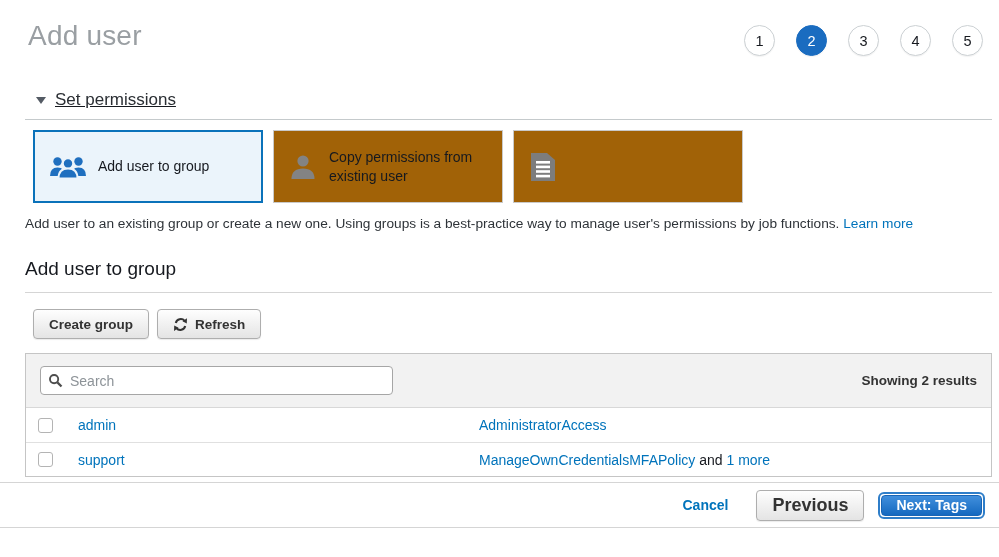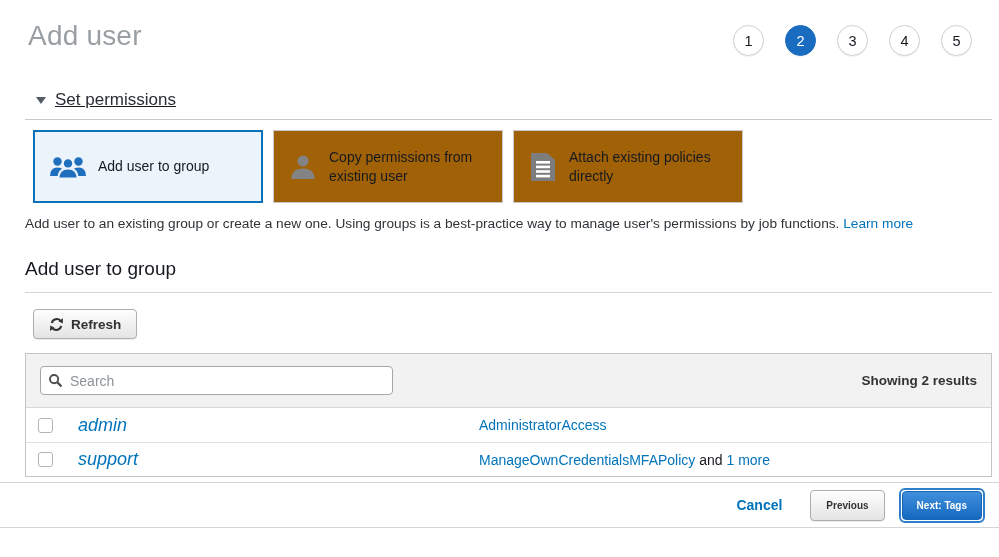--- a/index.html
+++ b/index.html
@@ -3,21 +3,21 @@
 <meta charset="utf-8">
 <style>
   * { box-sizing: border-box; margin: 0; padding: 0; }
   html, body { width: 999px; height: 557px; overflow: hidden; }
   body {
     font-family: "Liberation Sans", "DejaVu Sans", sans-serif;
     font-size: 14px; color: #16191f; background: #fff;
   }
   
   .header { display: flex; justify-content: space-between; align-items: flex-start;
-            padding: 20px 24px 0 28px; }
+            padding: 20px 13px 0 28px; }
   .page-title { font-size: 28px; font-weight: 400; color: #9a9fa3; letter-spacing: .2px; }
   .steps { display: flex; gap: 21px; margin-top: 5px; margin-right: 3px; }
   .step { width: 31px; height: 31px; border-radius: 50%; border: 1px solid #ccd1d4;
           background: #fff; display: flex; align-items: center; justify-content: center;
           font-size: 14.5px; color: #16191f; box-shadow: 0 1px 1px rgba(0,0,0,.05); }
   .step.active { background: #1a6cc0; border-color: #1a6cc0; color: #fff; }
   
   .content { margin: 0 7px 0 25px; }
   .section-head { display: flex; align-items: center; gap: 9px; margin-top: 34px;
                   padding-bottom: 9px; border-bottom: 1px solid #c5cacc; cursor: pointer; text-decoration: underline; }
@@ -59,32 +59,32 @@
   .thead .cell { font-size: 13.5px; font-weight: 700; color: #3c3c3c; }
   .thead .cell-sep { border-right: 1px solid #cfcfcf; height: 38px; display: flex; align-items: center; }
   .cell-group { padding-left: 14px; gap: 7px; cursor: pointer; }
   .cell-pol { padding-left: 8px; }
   .sort-arrow { width: 0; height: 0; border-left: 5px solid transparent;
                 border-right: 5px solid transparent; border-top: 6px solid #0073bb; }
   .trow { height: 34px; }
   .trow + .trow { border-top: 1px solid #e0e0e0; }
   .checkbox { width: 15px; height: 15px; border: 1px solid #b4b4b4; border-radius: 3px;
               background: #fff; margin: 0 auto; cursor: pointer; }
-  .trow .cell-group { font-size: 18px; font-style: italic; }
+  .trow .cell-group { font-size: 14px; }
   .and-text { color: #16191f; font-size: 14px; }
   
   .footer { margin-top: 5px; height: 46px; border-top: 1px solid #d5d5d5;
             border-bottom: 1px solid #d5d5d5; display: flex; align-items: center;
             justify-content: flex-end; gap: 14px; padding-right: 14px; background: #fff; }
   .cancel { font-weight: 700; font-size: 14px; margin-right: 14px; }
-  .btn-prev { font-size: 10px; height: 31px; }
+  .btn-prev { font-size: 18px; height: 31px; }
   .next-ring { border: 2px solid #2f7ec9; border-radius: 6px; padding: 1px; background: #fff; }
-  .btn-next { height: 29px; padding: 0 14px; border: 1px solid #1965b5; border-radius: 4px;
+  .btn-next { height: 21px; padding: 0 14px; border: 1px solid #1965b5; border-radius: 4px;
               background: linear-gradient(#418fdc, #1569c0); color: #fff; font-family: inherit;
-              font-size: 10px; font-weight: 700; cursor: pointer; text-align: right; }
+              font-size: 14px; font-weight: 700; cursor: pointer; text-align: right; }
 </style>
 </head>
 <body>
 
 <div class="header">
   <div class="page-title">Add user</div>
   <div class="steps">
     <div class="step">1</div>
     <div class="step active">2</div>
     <div class="step">3</div>
@@ -131,32 +131,34 @@
         <svg width="30" height="32" viewBox="0 0 30 32">
           <path d="M3 2 L19 2 L27 9 L27 30 L3 30 Z" fill="#7d7d7d"></path>
           <g fill="#ffffff">
             <rect x="8" y="10" width="14" height="2.6"></rect>
             <rect x="8" y="14.6" width="14" height="2.6"></rect>
             <rect x="8" y="19.2" width="14" height="2.6"></rect>
             <rect x="8" y="23.8" width="14" height="2.6"></rect>
           </g>
         </svg>
       </span>
-      <span class="label">Attach existing policies directly</span>
     </div>
   </div>
 
   <div class="desc">
     <span>Add user to an existing group or create a new one. Using groups is a best-practice way to manage user's permissions by job functions.</span>
     <a class="link">Learn more</a>
   </div>
 
   <div class="h2">Add user to group</div>
 
   <div class="btn-row">
+    <button class="btn">
+      <span>Create group</span>
+    </button>
     <button class="btn">
       <span style="display:flex;">
         <svg width="15" height="15" viewBox="0 0 16 16">
           <g stroke="#333" stroke-width="2.2" fill="none">
             <path d="M3 6.4 A 5.4 5.4 0 0 1 12.4 4.2"></path>
             <path d="M13 9.6 A 5.4 5.4 0 0 1 3.6 11.8"></path>
           </g>
           <g fill="#333">
             <polygon points="14.9,1.2 14.7,7.0 10.1,4.6"></polygon>
             <polygon points="1.1,14.8 1.3,9.0 5.9,11.4"></polygon>

